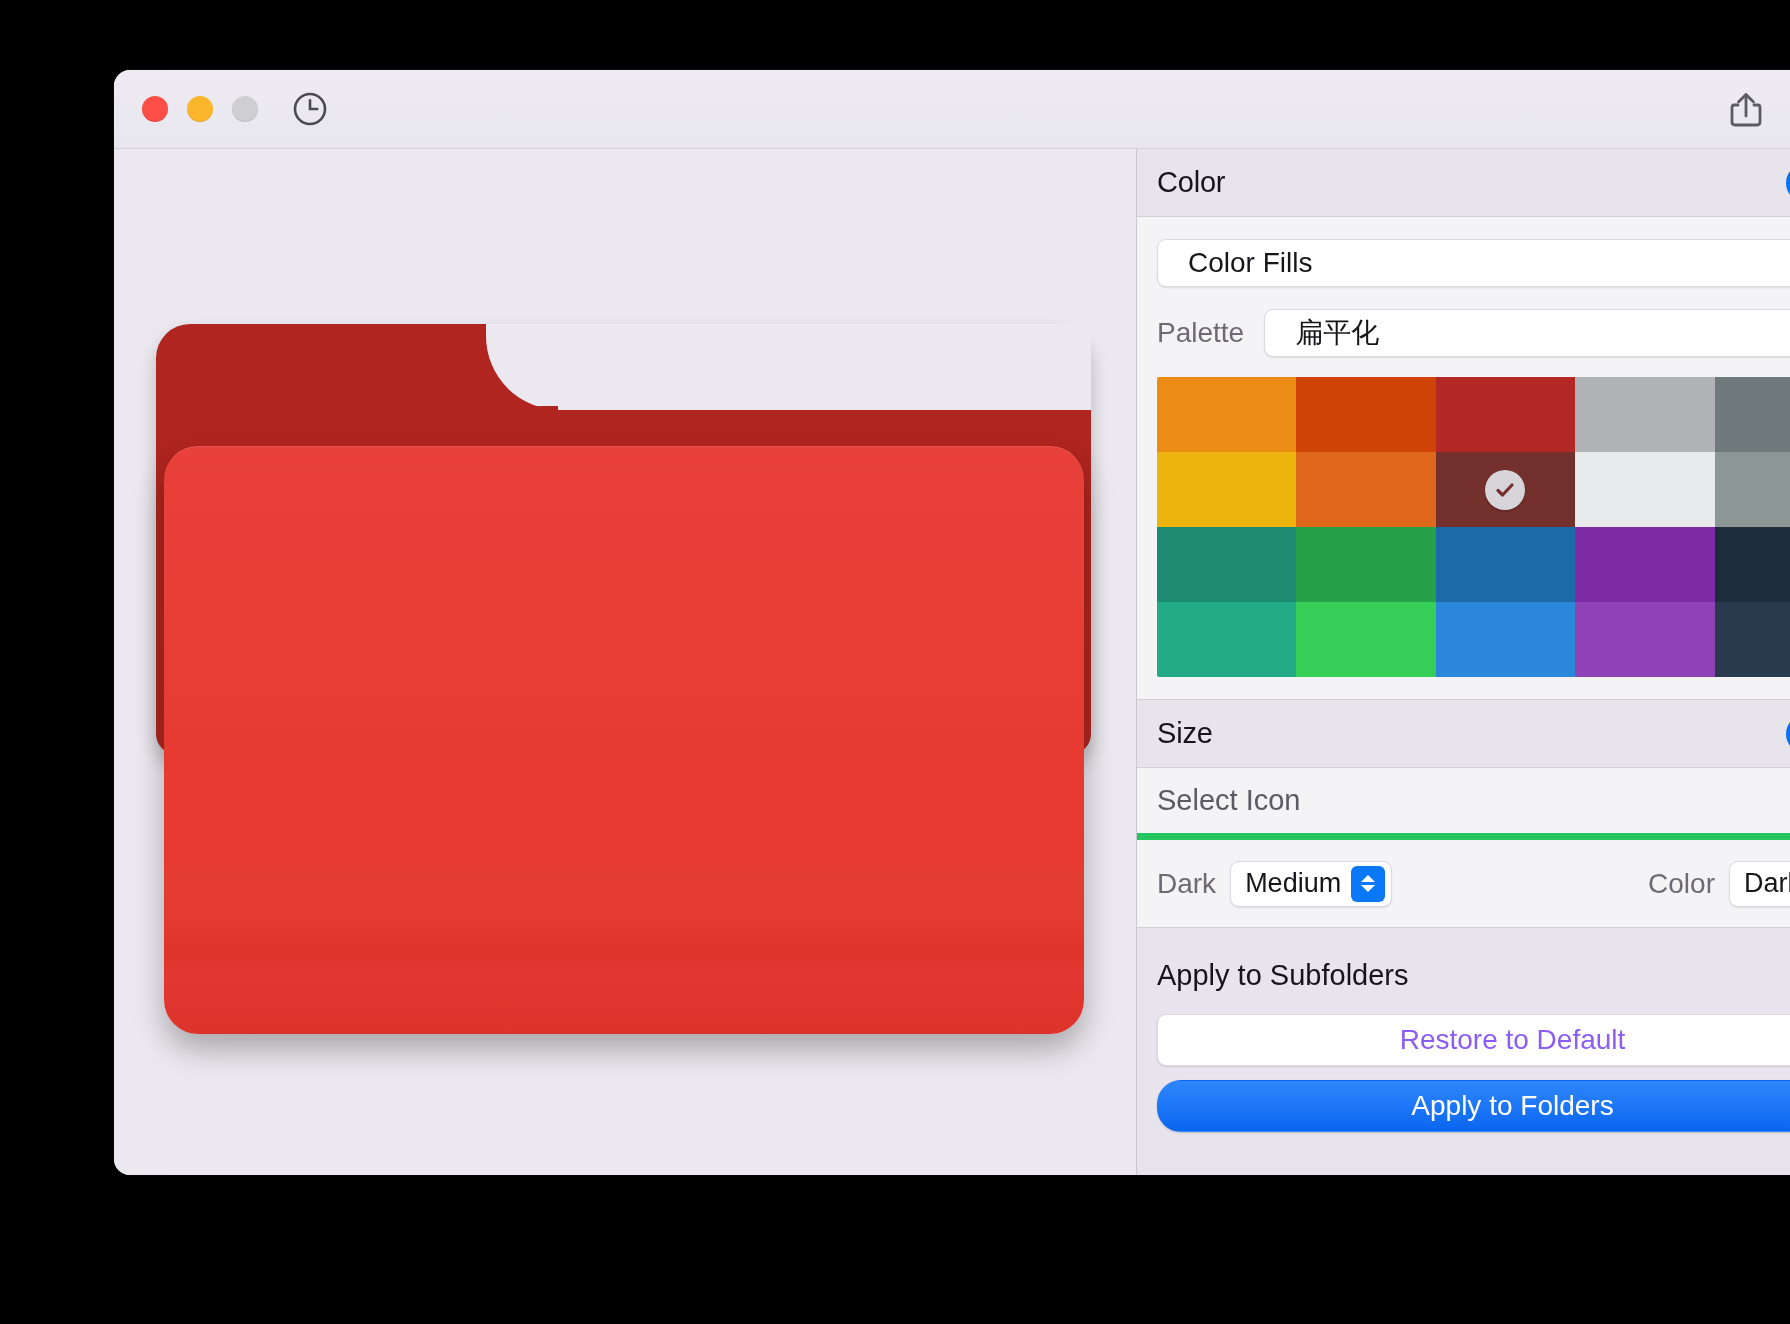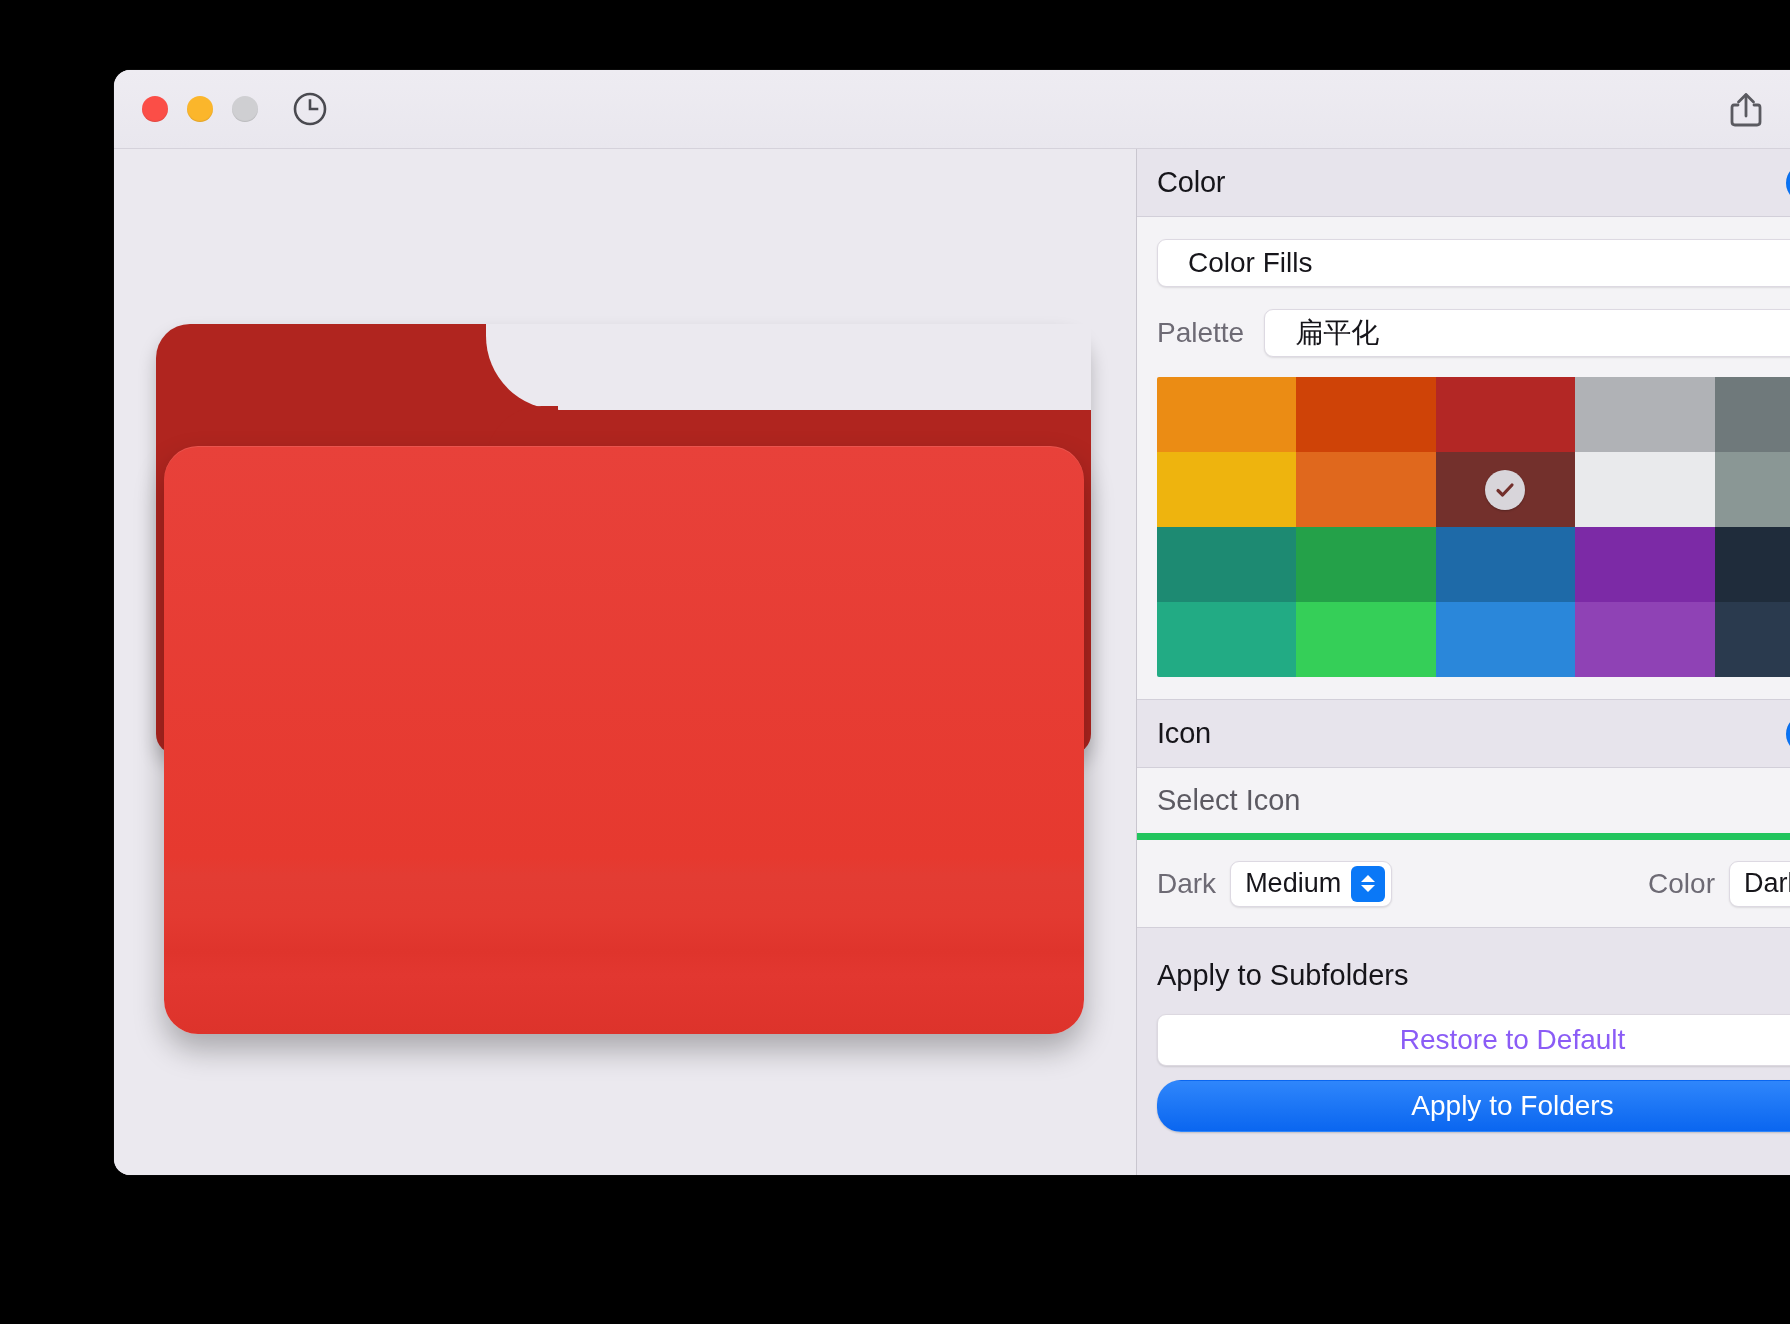--- a/index.html
+++ b/index.html
@@ -449,21 +449,21 @@
               <div class="swatch" style="background: rgb(31, 44, 59);"></div>
               <div class="swatch" style="background: rgb(34, 171, 132);"></div>
               <div class="swatch" style="background: rgb(53, 207, 88);"></div>
               <div class="swatch" style="background: rgb(42, 135, 218);"></div>
               <div class="swatch" style="background: rgb(143, 66, 181);"></div>
               <div class="swatch" style="background: rgb(42, 58, 78);"></div>
             </div>
         </div>
 
         <div class="section-header">
-          <span class="title">Icon</span>
+          <span class="title">Size</span>
           <span class="spacer"></span>
           <div class="toggle on" style="background: rgb(10, 115, 245);">
             <div class="knob"></div>
           </div>
         </div>
 
         <div class="row-select">
           <span class="label">Select Icon</span>
           <span>
             <svg width="22" height="34" viewBox="0 0 22 34">

